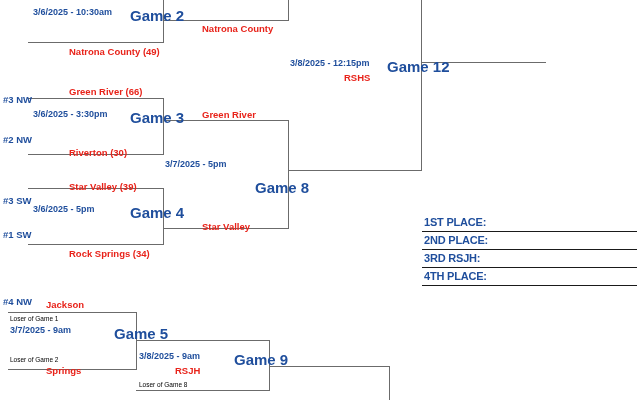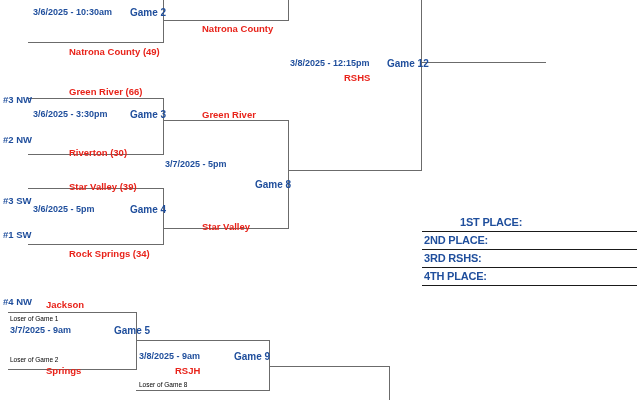--- a/index.html
+++ b/index.html
@@ -32,21 +32,21 @@
     font-weight: bold;
     margin-top: 48px;
   }
   .game-info {
     color: #1f4e9c;
     font-size: 9px;
     font-weight: bold;
   }
   .game-num {
     color: #1f4e9c;
-    font-size: 10px;
+    font-size: 15px;
     font-weight: bold;
   }
   .loser-note {
     color: #000000;
     font-size: 6.5px;
     font-weight: normal;
   }
   .place-label {
     color: #1f4e9c;
     font-size: 11px;
@@ -127,29 +127,29 @@
   <div class="lbl seed" style="left:3px; top:182px;">#1 SW</div>
   <div class="lbl team" style="left:33px; top:182px;">Star Valley (39)</div>
 
   <div class="lbl game-info" style="left:33px; top:205px;">3/6/2025 - 5pm</div>
   <div class="lbl game-num" style="left:130px; top:205px;">Game 4</div>
   <div class="lbl team" style="left:166px; top:222px;">Star Valley</div>
 
   <div class="lbl seed" style="left:3px; top:249px;">#4 NW</div>
   <div class="lbl team" style="left:33px; top:249px;">Rock Springs (34)</div>
 
-  <div class="lbl place-label" style="left:424px; top:217px;margin-left:36px;">1ST PLACE:</div>
+  <div class="lbl place-label" style="left:424px; top:217px;">1ST PLACE:</div>
   <div class="place-rule" style="left:422px; top:231px; width:215px;"></div>
   <div class="lbl place-label" style="left:495px; top:217px;"></div>
 
   <div class="lbl place-label" style="left:424px; top:235px;">2ND PLACE:</div>
   <div class="place-rule" style="left:422px; top:249px; width:215px;"></div>
   <div class="lbl place-label" style="left:500px; top:235px;"></div>
 
-  <div class="lbl place-label" style="left:424px; top:253px;">3RD RSHS:</div>
+  <div class="lbl place-label" style="left:424px; top:253px;">3RD RSJH:</div>
   <div class="place-rule" style="left:422px; top:267px; width:215px;"></div>
   <div class="lbl place-label" style="left:498px; top:253px;"></div>
 
   <div class="lbl place-label" style="left:424px; top:271px;">4TH PLACE:</div>
   <div class="place-rule" style="left:422px; top:285px; width:215px;"></div>
   <div class="lbl place-label" style="left:498px; top:271px;"></div>
 
   <div class="hline" style="left:8px; top:312px; width:129px;"></div>
   <div class="vline" style="left:136px; top:312px; height:57px;"></div>
   <div class="hline" style="left:8px; top:369px; width:129px;"></div>

